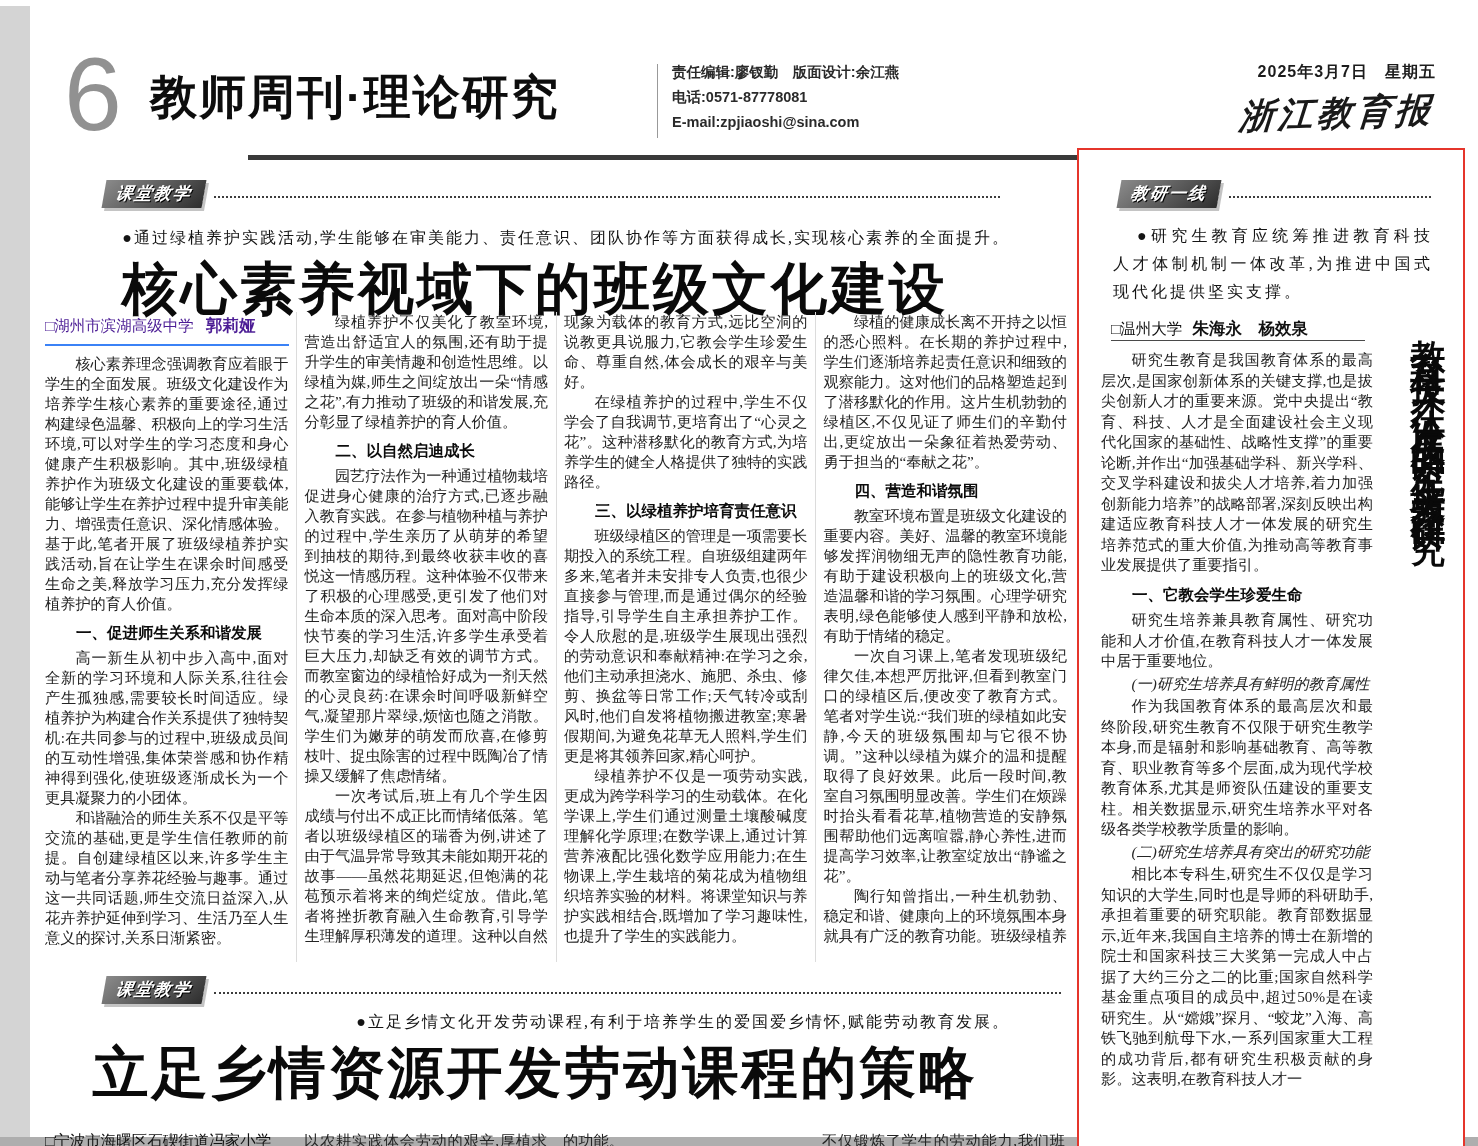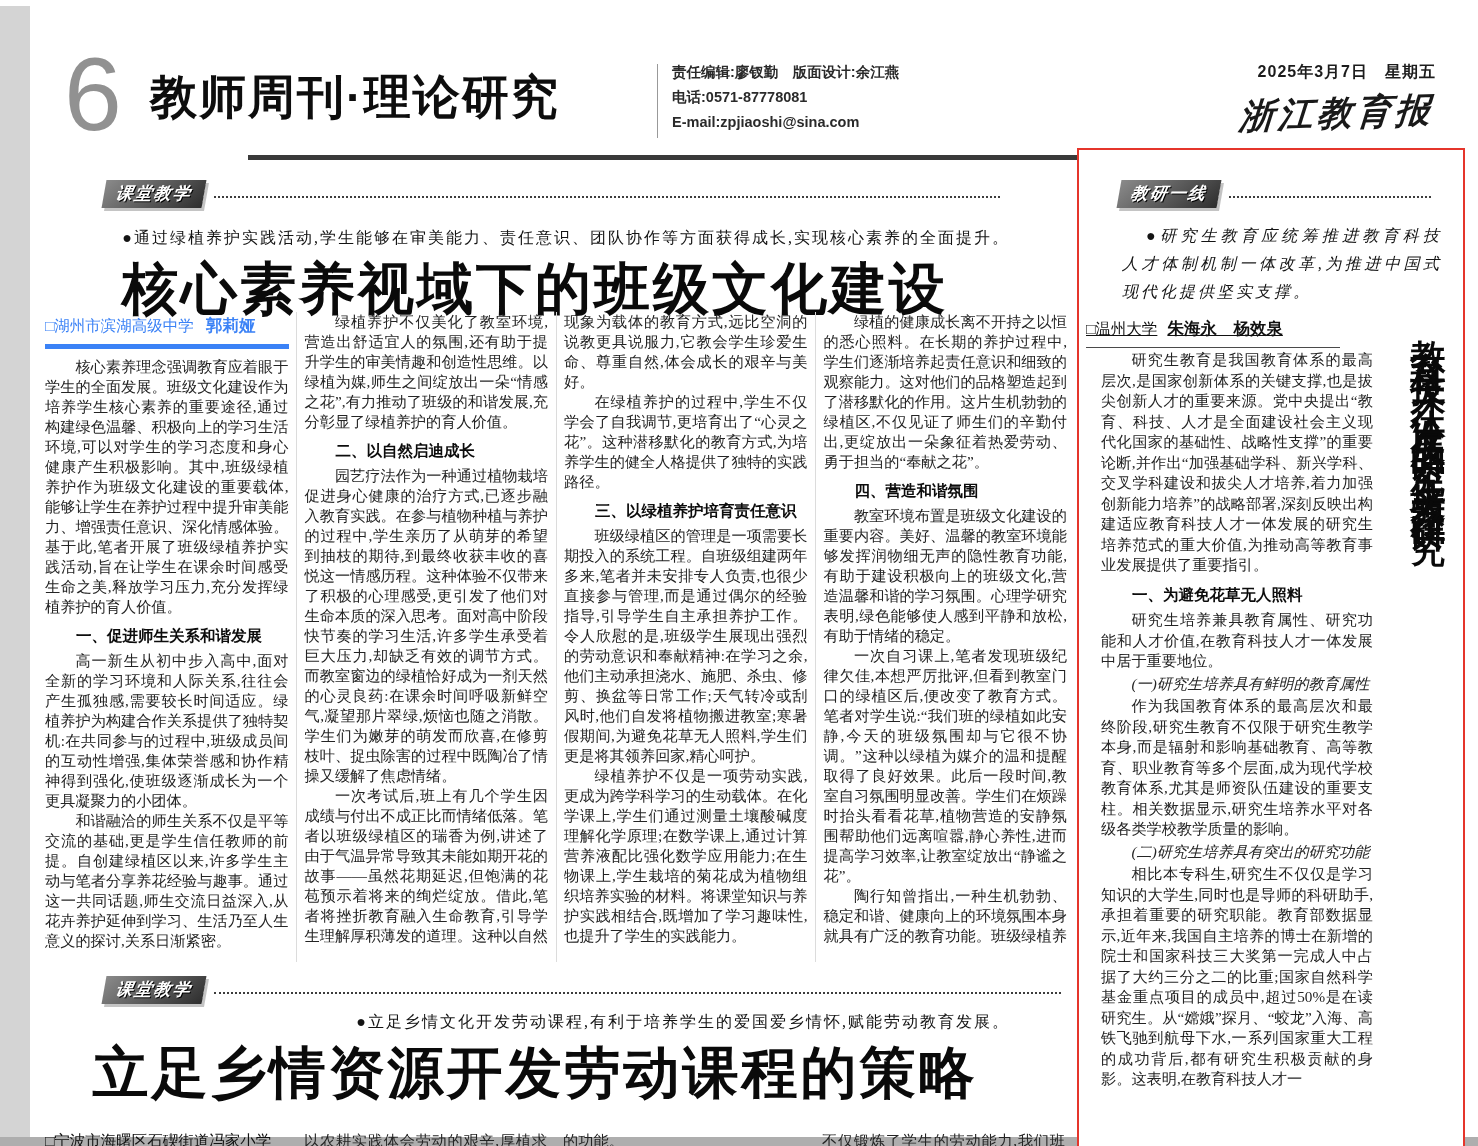--- a/index.html
+++ b/index.html
@@ -34,35 +34,35 @@
 
   
   .lead{position:absolute;text-align:right;font-size:16px;letter-spacing:2px;color:#141414;}
   .big-title{position:absolute;text-align:center;font-size:56px;font-weight:900;letter-spacing:3px;
              color:#0a0a0a;font-family:"Liberation Sans",sans-serif;}
 
   
   .art1-body{position:absolute;left:45px;top:312px;width:1022px;height:650px;overflow:hidden;
              column-count:4;column-gap:16px;column-rule:1px solid #dcdcdc;column-fill:auto;
              font-size:15.2px;line-height:20px;color:#242424;}
-  .byline{border-bottom:5px solid #3b82f6;padding:3px 0 8px;margin-bottom:8px;font-size:15.5px;
-          color:#3b82f6;}
+  .byline{border-bottom:2px solid #3b82f6;padding:3px 0 8px;margin-bottom:8px;font-size:15.5px;
+          color:#4c1d95;}
   .byline .auth{font-weight:700;font-size:16.5px;margin-left:12px;font-family:"Liberation Sans",sans-serif;}
   .b-p{text-indent:2em;text-align:justify;margin:0;}
   .b-h{font-weight:700;text-indent:2em;margin:9px 0 5px;color:#0c0c0c;
        font-family:"Liberation Sans",sans-serif;font-size:15.5px;}
   .b-sh{font-style:italic;text-indent:2em;text-align:justify;margin:2px 0;}
 
   
   .red-box{position:absolute;left:1077px;top:148px;width:384px;height:1060px;
            border:2px solid #e5352b;background:#fff;}
-  .lead2{position:absolute;left:43px;top:72px;width:320px;font-size:16px;letter-spacing:3px;
-         line-height:28px;text-indent:1.5em;color:#141414;text-align:justify;font-style:italic;}
-  .byline2{position:absolute;left:7px;top:168px;width:254px;border-bottom:1px solid #4a4a4a;
-           padding-bottom:7px;font-size:15.5px;color:#111;text-decoration:underline;}
+  .lead2{position:absolute;left:34px;top:72px;width:320px;font-size:16px;letter-spacing:3px;
+         line-height:28px;text-indent:1.5em;color:#141414;text-align:justify;}
+  .byline2{position:absolute;left:32px;top:168px;width:254px;border-bottom:1px solid #4a4a4a;
+           font-size:15.5px;color:#111;}
   .byline2 .auth{font-weight:700;font-size:16.5px;margin-left:10px;font-family:"Liberation Sans",sans-serif;}
   .art2-body{position:absolute;left:22px;top:200px;width:272px;height:796px;overflow:hidden;
              font-size:15.2px;line-height:20.5px;color:#242424;}
   .vert-title{position:absolute;right:12px;top:162px;height:870px;writing-mode:vertical-rl;
               text-orientation:upright;font-size:35px;font-weight:900;letter-spacing:10px;
               color:#090909;font-family:"Liberation Sans",sans-serif;}
 
   
   .art3-cols{position:absolute;left:45px;top:1100px;width:1022px;height:37px;overflow:hidden;
              display:flex;gap:16px;font-size:15.2px;line-height:20px;color:#242424;margin-top:31px;}
@@ -126,21 +126,21 @@
     <div class="banner-row" style="left:40px;top:30px;width:316px;">
       <span class="ribbon">教研一线</span>
       <span class="dots"></span>
     </div>
     <div class="lead2">●研究生教育应统筹推进教育科技人才体制机制一体改革,为推进中国式现代化提供坚实支撑。</div>
     <div class="byline2">
       <span>□温州大学</span><span class="auth">朱海永　杨效泉</span>
     </div>
     <div class="art2-body">
         <div class="b-p">研究生教育是我国教育体系的最高层次,是国家创新体系的关键支撑,也是拔尖创新人才的重要来源。党中央提出“教育、科技、人才是全面建设社会主义现代化国家的基础性、战略性支撑”的重要论断,并作出“加强基础学科、新兴学科、交叉学科建设和拔尖人才培养,着力加强创新能力培养”的战略部署,深刻反映出构建适应教育科技人才一体发展的研究生培养范式的重大价值,为推动高等教育事业发展提供了重要指引。</div>
-        <div class="b-h">一、为避免花草无人照料</div>
+        <div class="b-h">一、它教会学生珍爱生命</div>
         <div class="b-p">研究生培养兼具教育属性、研究功能和人才价值,在教育科技人才一体发展中居于重要地位。</div>
         <div class="b-sh">(一)研究生培养具有鲜明的教育属性</div>
         <div class="b-p">作为我国教育体系的最高层次和最终阶段,研究生教育不仅限于研究生教学本身,而是辐射和影响基础教育、高等教育、职业教育等多个层面,成为现代学校教育体系,尤其是师资队伍建设的重要支柱。相关数据显示,研究生培养水平对各级各类学校教学质量的影响。</div>
         <div class="b-sh">(二)研究生培养具有突出的研究功能</div>
         <div class="b-p">相比本专科生,研究生不仅仅是学习知识的大学生,同时也是导师的科研助手,承担着重要的研究职能。教育部数据显示,近年来,我国自主培养的博士在新增的院士和国家科技三大奖第一完成人中占据了大约三分之二的比重;国家自然科学基金重点项目的成员中,超过50%是在读研究生。从“嫦娥”探月、“蛟龙”入海、高铁飞驰到航母下水,一系列国家重大工程的成功背后,都有研究生积极贡献的身影。这表明,在教育科技人才一</div>
       </div>
     <div class="vert-title">教育科技人才一体发展的研究生培养路径研究</div>
   </div>
 
   <div class="banner-row" style="left:104px;top:976px;width:961px;">

